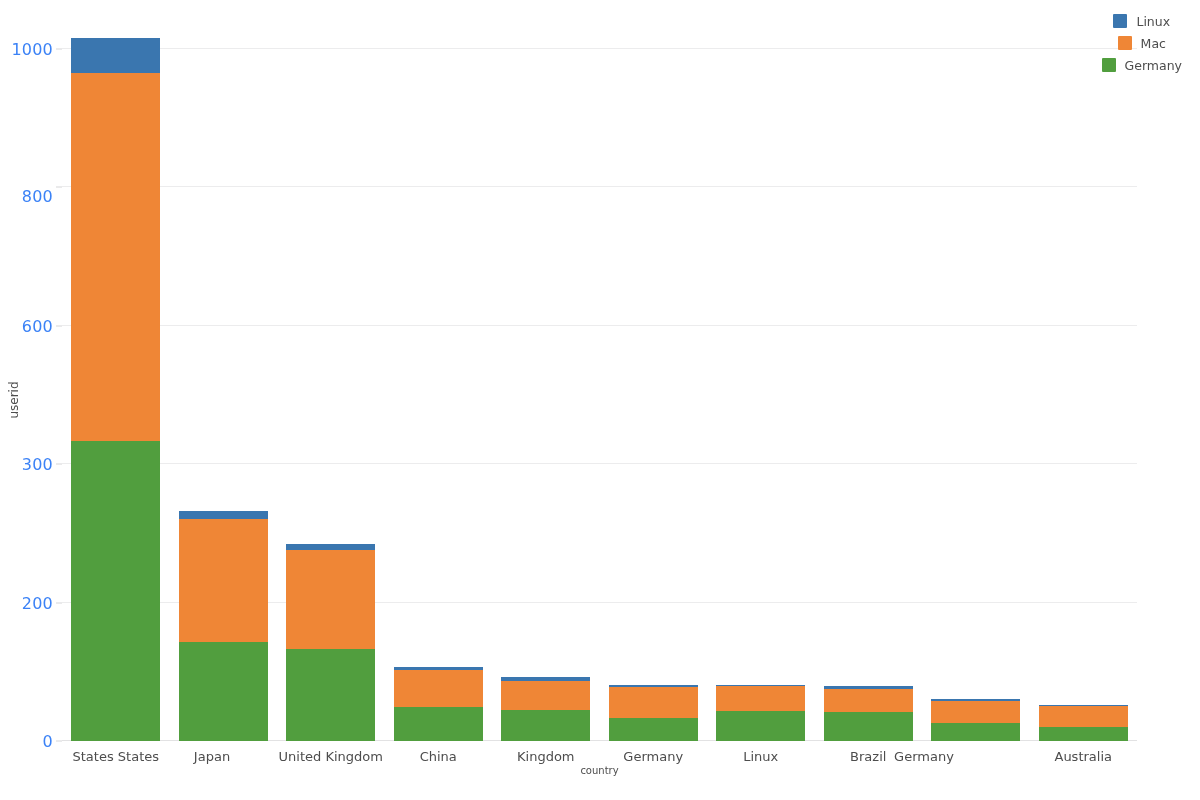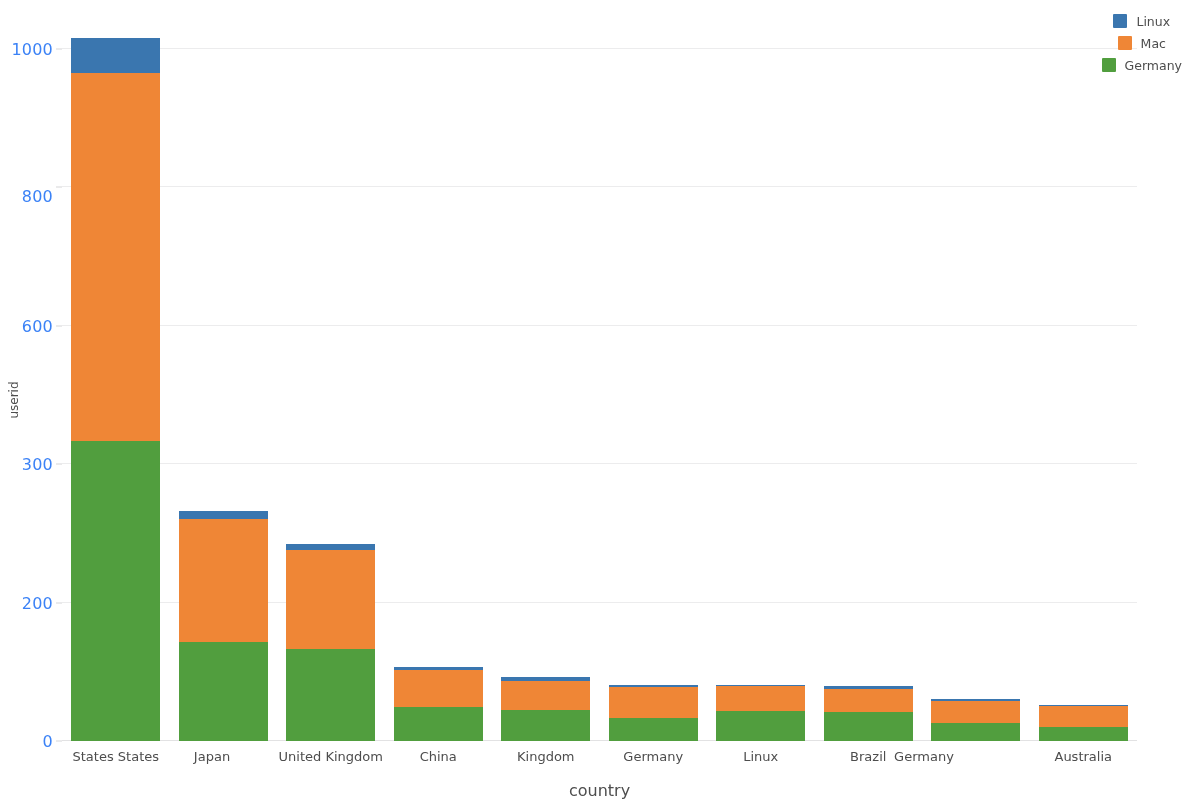--- a/index.html
+++ b/index.html
@@ -108,24 +108,24 @@
   .x-tick {
     position: absolute;
     top: 8px;
     transform: translateX(-50%);
     font-size: 13px;
     color: #4d4d4d;
     white-space: nowrap;
   }
   .x-axis-title {
     position: absolute;
-    top: 40px;
+    top: 24px;
     left: 50%;
     transform: translateX(-50%);
-    font-size: 16px;
+    font-size: 10px;
     color: #4d4d4d;
     white-space: nowrap;
   }
 
   
   .legend {
     position: absolute;
     right: 8px;
     top: 8px;
     padding: 6px 10px 6px 8px;

